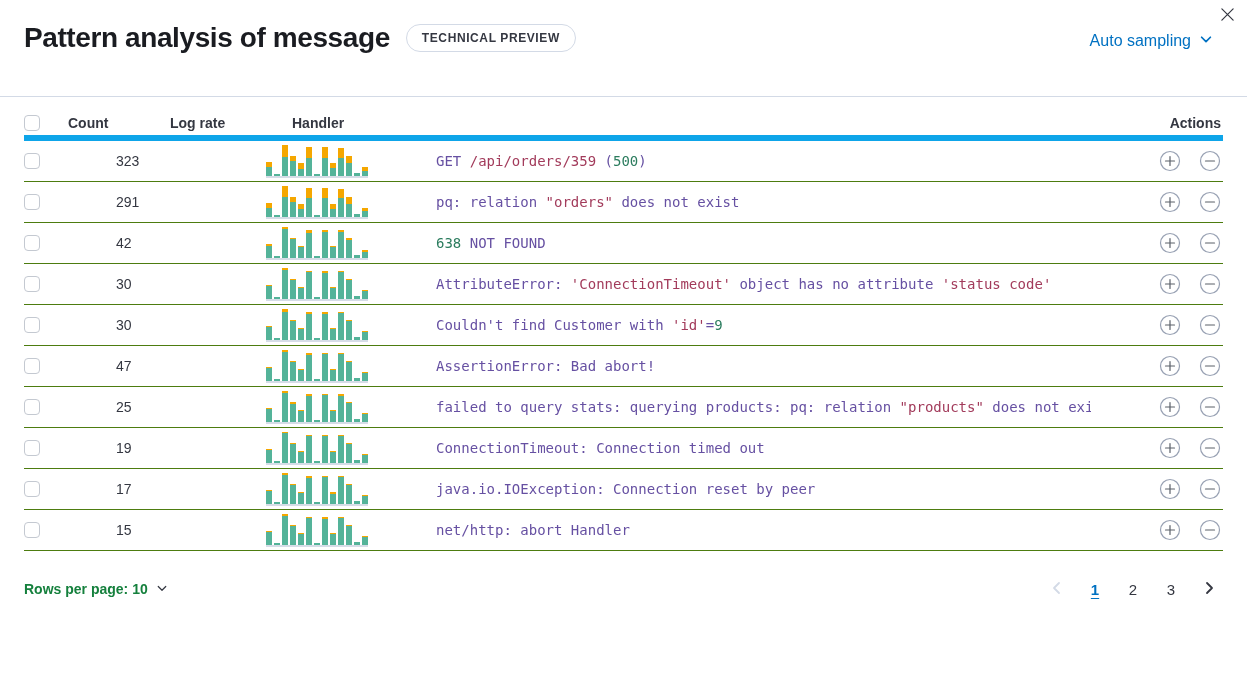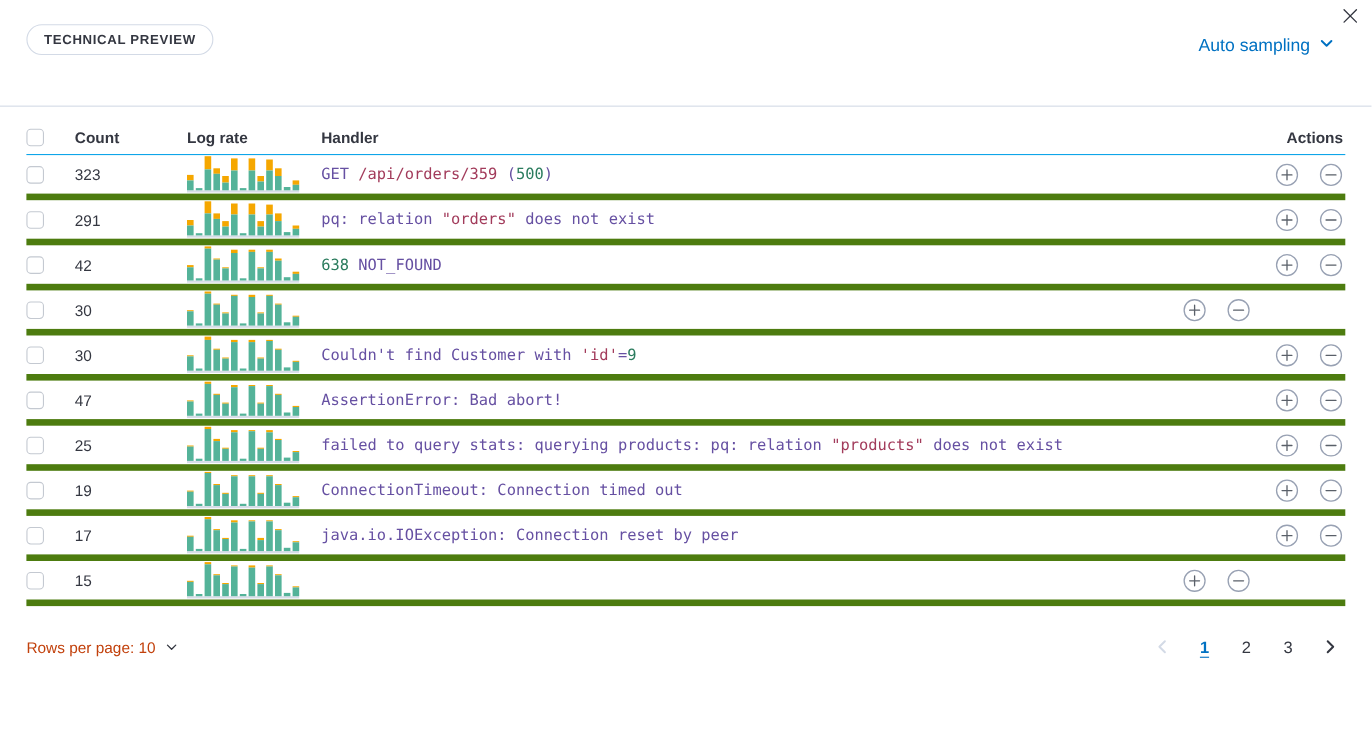--- a/index.html
+++ b/index.html
@@ -21,54 +21,55 @@
     font-size:12px; font-weight:700; letter-spacing:0.6px; color:#343741; white-space:nowrap;
   }
   .sampling { position:absolute; right:34px; top:32px; display:flex; align-items:center; gap:8px;
     color:#0071c2; font-size:16px; cursor:pointer; }
   .close-btn { position:absolute; right:6px; top:2px; width:28px; height:28px; display:flex;
     align-items:center; justify-content:center; cursor:pointer; background:none; border:none; }
   
   .content { padding:0 24px; }
   .summary { margin-top:41px; font-size:16px; color:#343741; }
   .grid-row { display:grid; grid-template-columns:44px 102px 122px 1fr 84px; align-items:center; }
-  .table-head { margin-top:13px; height:31px; border-bottom:1px solid #0ea5e9; font-size:14px; font-weight:700; }
+  .table-head { margin-top:13px; height:31px; border-bottom:6px solid #0ea5e9; font-size:14px; font-weight:700; }
   .col-actions { text-align:right; padding-right:2px; }
-  .t-row { height:41px; border-bottom:6px solid #4d7c0f; }
+  .t-row { height:41px; border-bottom:1px solid #4d7c0f;gap:48px; }
   .checkbox { width:16px; height:16px; border:1px solid #C4C9D1; border-radius:4px; background:#fff; cursor:pointer; }
   .count-cell { font-size:14px; color:#343741; }
   
   .spark { width:102px; height:33px; display:flex; align-items:flex-end; gap:2px; border-bottom:2px solid #D6DDE7; }
   .bar { width:6px; display:flex; flex-direction:column; justify-content:flex-end; }
   .bar .o { background:#F5A700; }
   .bar .t { background:#54B399; }
   
   .example-cell { font-family:"DejaVu Sans Mono","Liberation Mono",monospace; font-size:14px;
     white-space:nowrap; overflow:hidden; }
   .seg-p { color:#6650a2; }
   .seg-r { color:#A23B5B; }
   .seg-g { color:#2b7c5e; }
   
   .actions-cell { display:flex; justify-content:flex-end; gap:18px; padding-right:2px; }
   .action-btn { background:none; border:none; cursor:pointer; width:22px; height:22px; padding:0; }
   
   .footer { margin-top:24px; padding:0 24px; display:flex; justify-content:space-between; align-items:center; }
-  .rows-per-page { display:flex; align-items:center; gap:8px; font-size:14px; color:#c2410c; cursor:pointer; }
+  .rows-per-page { display:flex; align-items:center; gap:8px; font-size:14px; color:#15803d; cursor:pointer;font-weight:bold; }
   .pagination { display:flex; align-items:center; gap:10px; }
   .page-num { min-width:28px; height:28px; display:flex; align-items:center; justify-content:center;
     font-size:15px; color:#343741; cursor:pointer; background:none; border:none; }
   .page-num.active { color:#0071c2; font-weight:700; text-decoration:underline; text-underline-offset:3px; }
   .pag-chevron { width:28px; height:28px; display:flex; align-items:center; justify-content:center;
     background:none; border:none; cursor:pointer; }
 </style>
 </head>
 <body>
 
 <div class="flyout-header">
   <div class="title-row">
+    <span class="page-title">Pattern analysis of message</span>
     <span class="badge">TECHNICAL PREVIEW</span>
   </div>
   <div class="sampling">
     <span>Auto sampling</span>
     <span>
       <svg width="14" height="14" viewBox="0 0 16 16">
           <polyline points="3,6 8,11 13,6" fill="none" stroke="#0071c2" stroke-width="2" stroke-linecap="round" stroke-linejoin="round"></polyline>
         </svg>
     </span>
   </div>
@@ -382,20 +383,21 @@
             </div>
             <div class="bar">
               <div class="t" style="height: 3px;"></div>
             </div>
             <div class="bar">
               <div class="o" style="height: 1px;"></div>
               <div class="t" style="height: 8px;"></div>
             </div>
           </div>
         </div>
+    <div class="example-cell"><span class="seg-p">AttributeError: </span><span class="seg-r">'ConnectionTimeout'</span><span class="seg-p"> object has no attribute </span><span class="seg-r">'status_code'</span></div>
     <div class="actions-cell">
       <button class="action-btn">
         <span>
           <svg width="22" height="22" viewBox="0 0 22 22">
                 <circle cx="11" cy="11" r="9.5" fill="none" stroke="#98A1B3" stroke-width="1.2"></circle>
                 <path d="M11 6.5 V15.5 M6.5 11 H15.5" stroke="#5a6069" stroke-width="1.2" stroke-linecap="round"></path>
               </svg>
         </span>
       </button>
       <button class="action-btn">
@@ -855,20 +857,21 @@
             </div>
             <div class="bar">
               <div class="t" style="height: 3px;"></div>
             </div>
             <div class="bar">
               <div class="o" style="height: 1px;"></div>
               <div class="t" style="height: 8px;"></div>
             </div>
           </div>
         </div>
+    <div class="example-cell"><span class="seg-p">net/http: abort Handler</span></div>
     <div class="actions-cell">
       <button class="action-btn">
         <span>
           <svg width="22" height="22" viewBox="0 0 22 22">
                 <circle cx="11" cy="11" r="9.5" fill="none" stroke="#98A1B3" stroke-width="1.2"></circle>
                 <path d="M11 6.5 V15.5 M6.5 11 H15.5" stroke="#5a6069" stroke-width="1.2" stroke-linecap="round"></path>
               </svg>
         </span>
       </button>
       <button class="action-btn">

